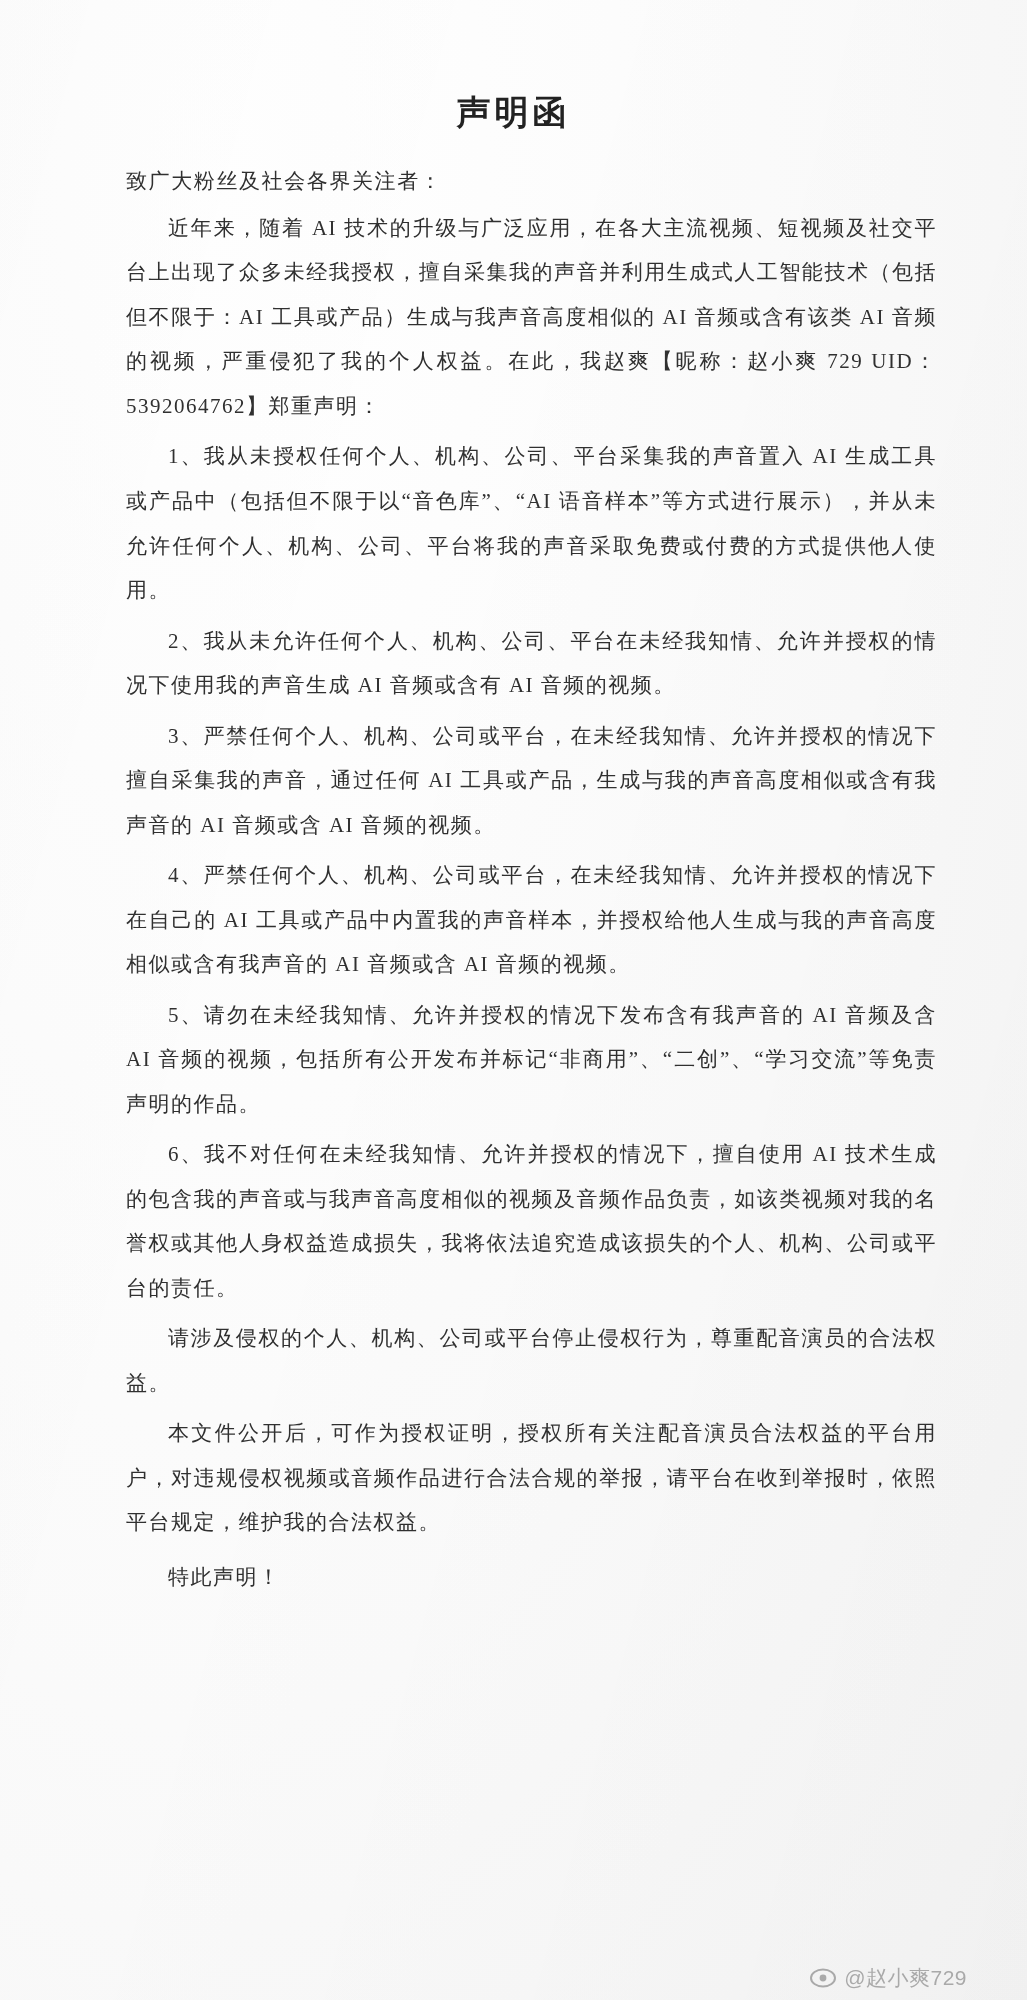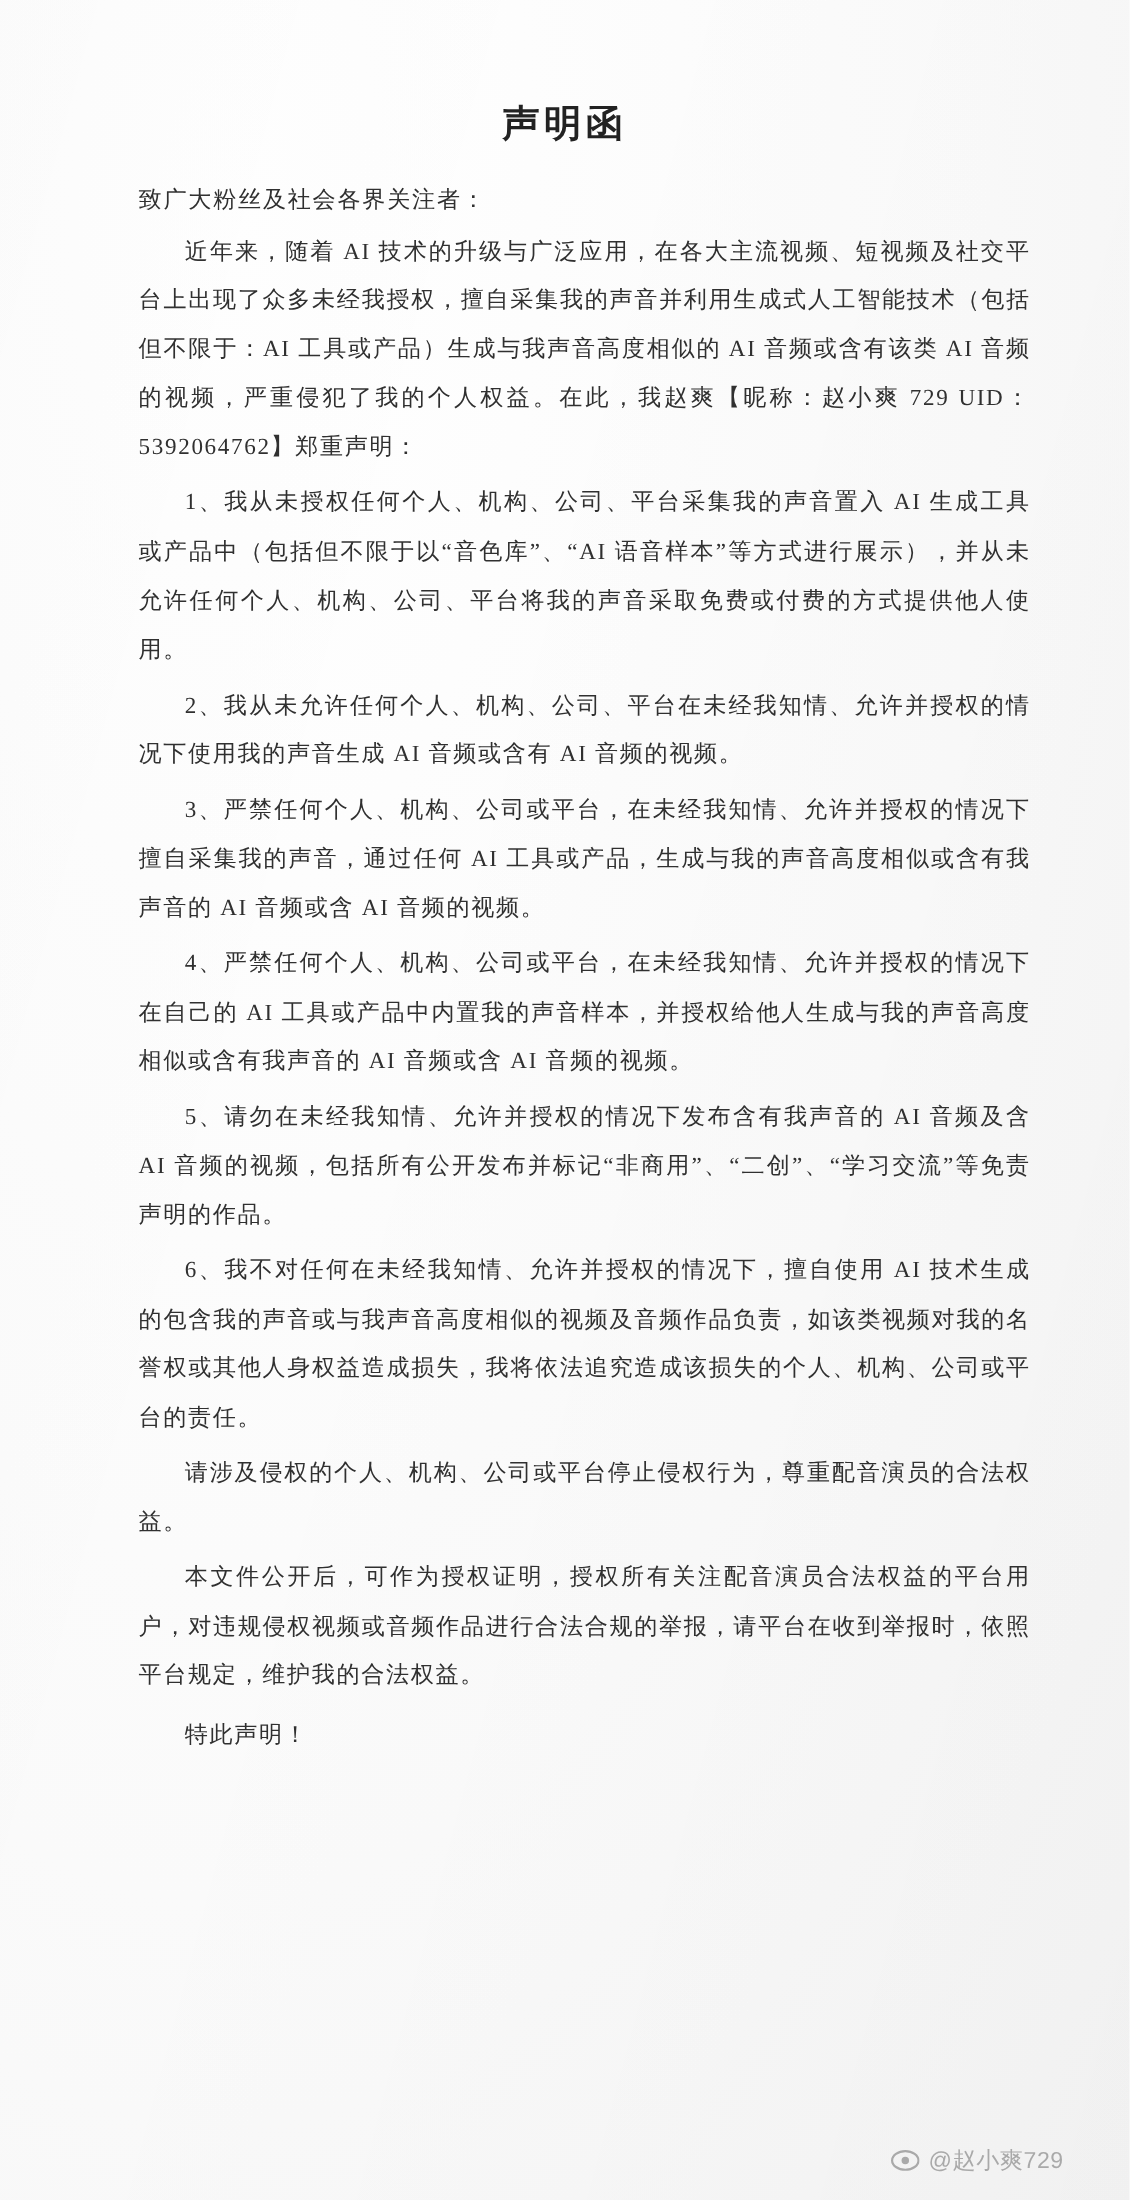--- a/index.html
+++ b/index.html
@@ -54,21 +54,21 @@
     font-size: 21px;
     line-height: 2.12;
     letter-spacing: 1.5px;
     margin: 10px 0 0 36px;
     text-indent: 2em;
     color: #303030;
   }
   .watermark {
     position: absolute;
     right: 60px;
-    bottom: 22px;
+    bottom: 8px;
     display: flex;
     align-items: center;
     gap: 8px;
     opacity: 0.82;
   }
   .weibo-eye {
     width: 26px;
     height: 22px;
     position: relative;
     display: inline-block;

